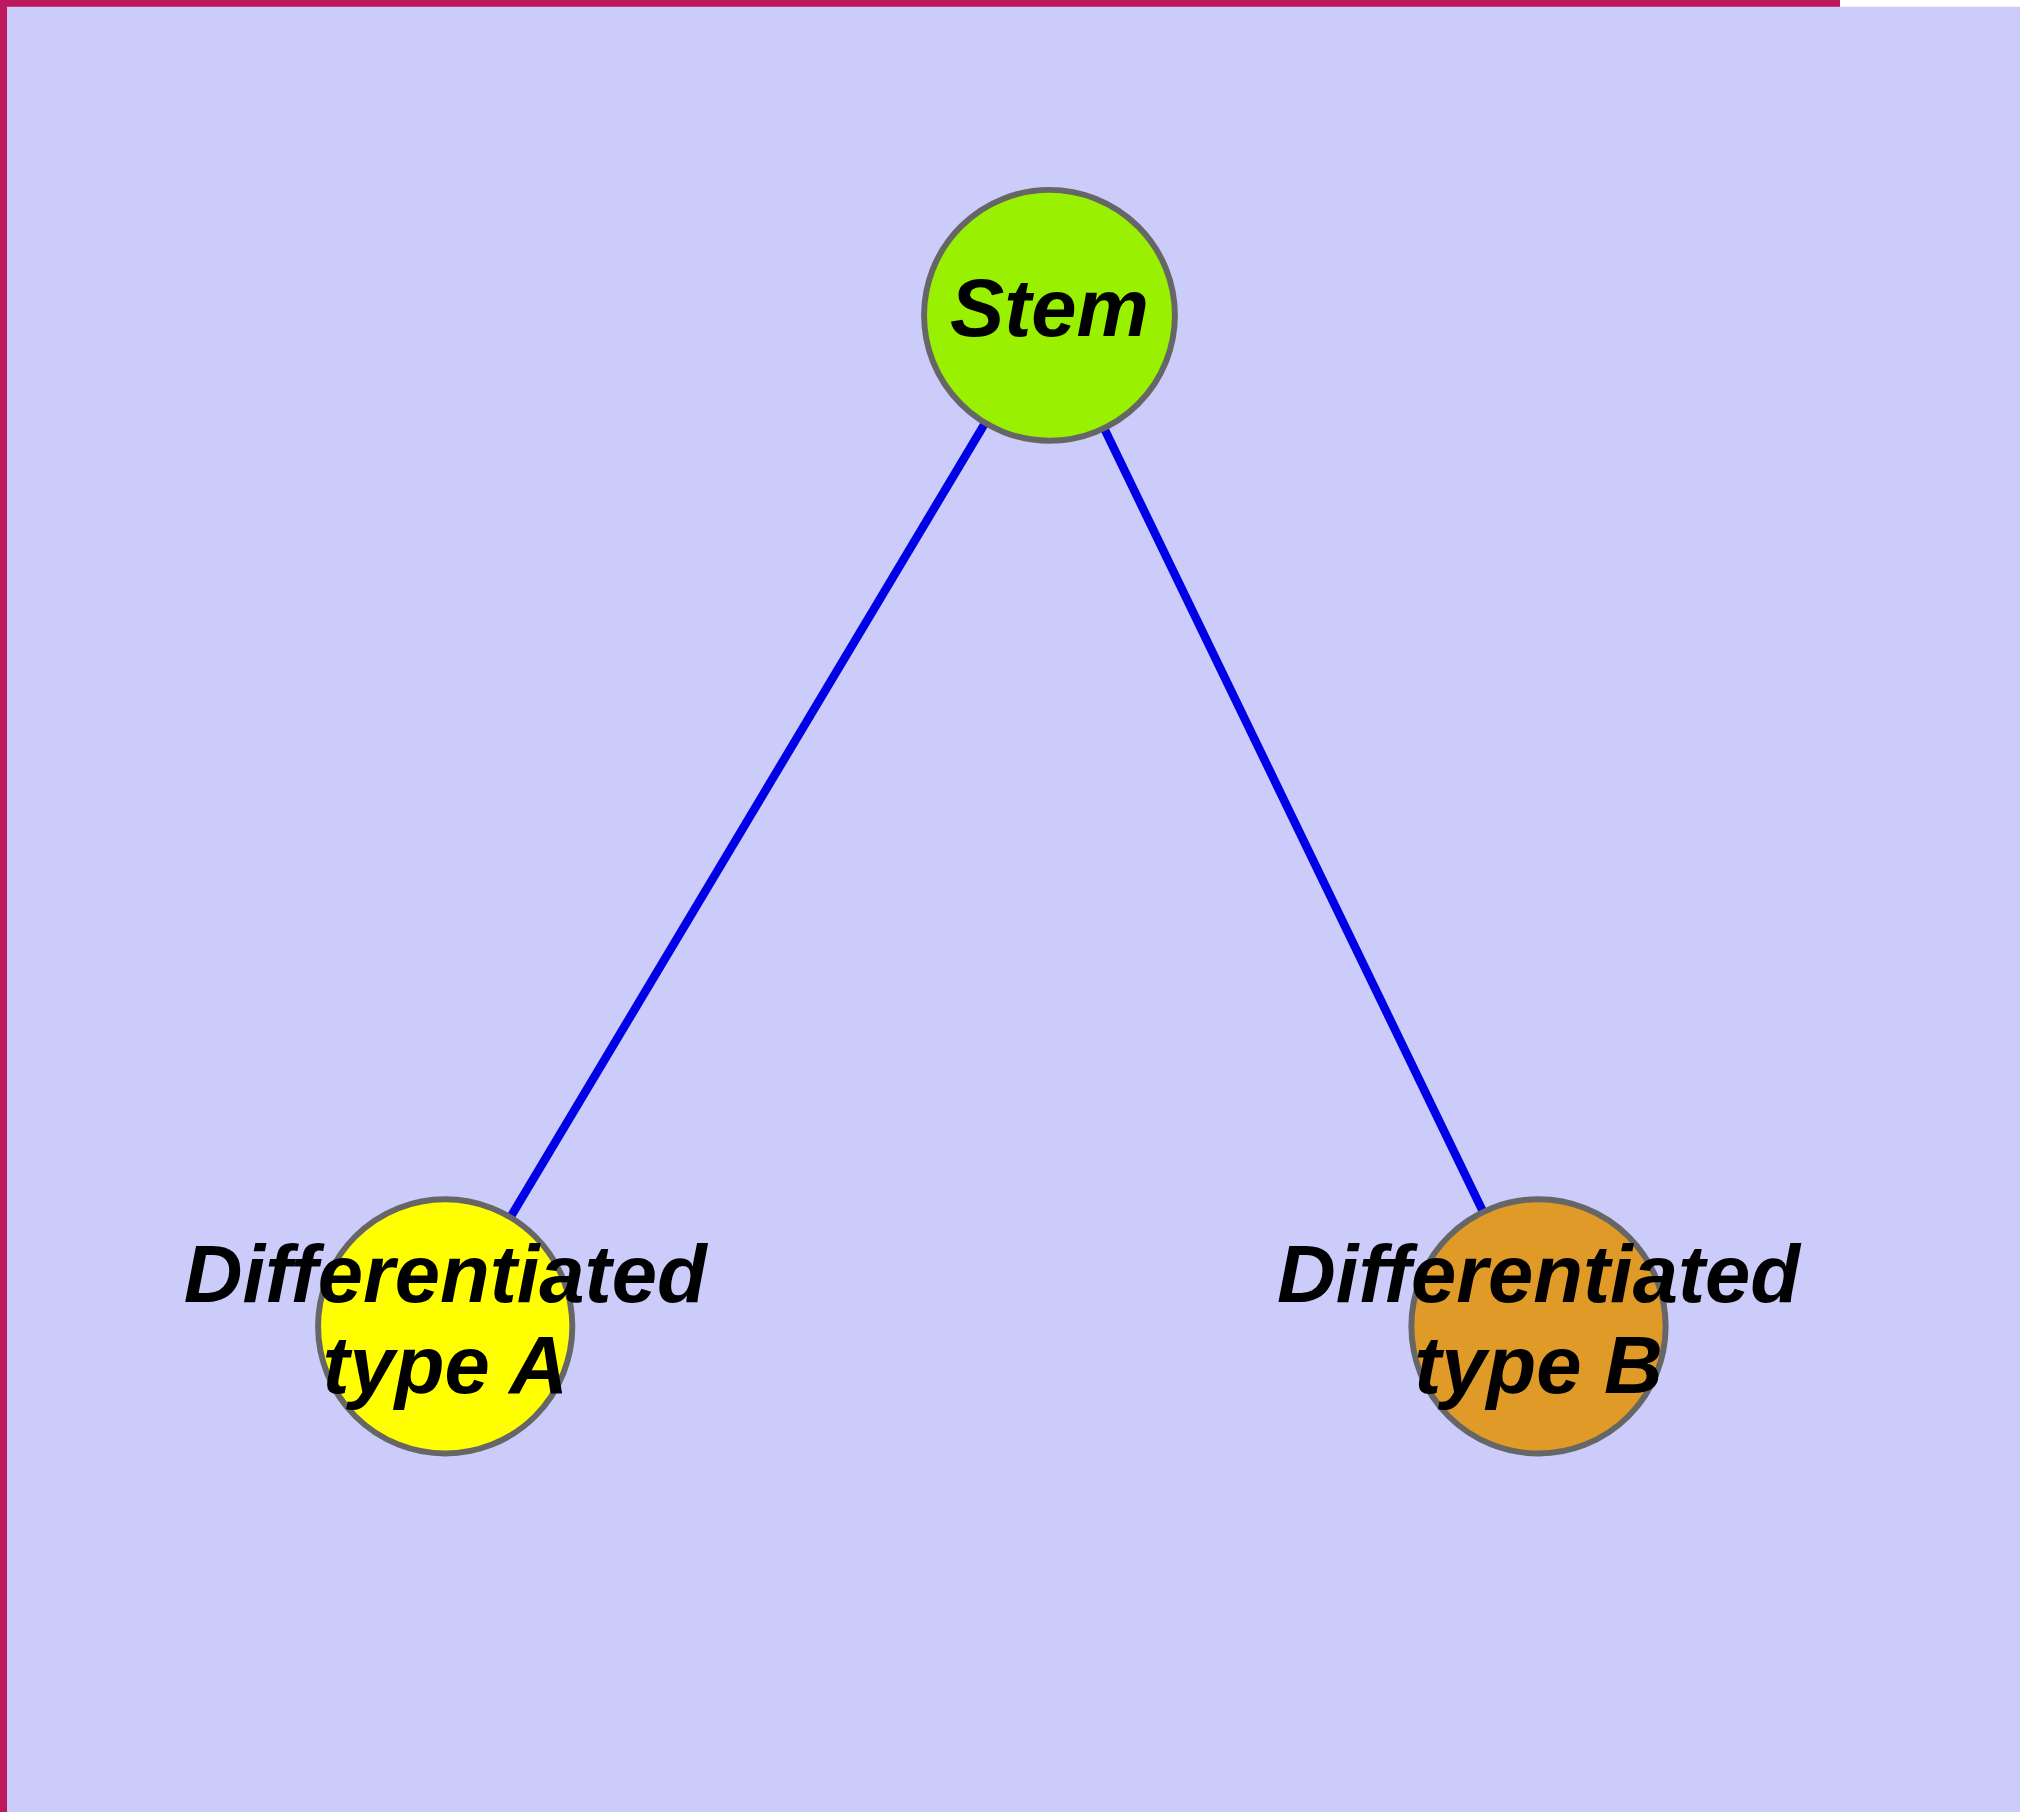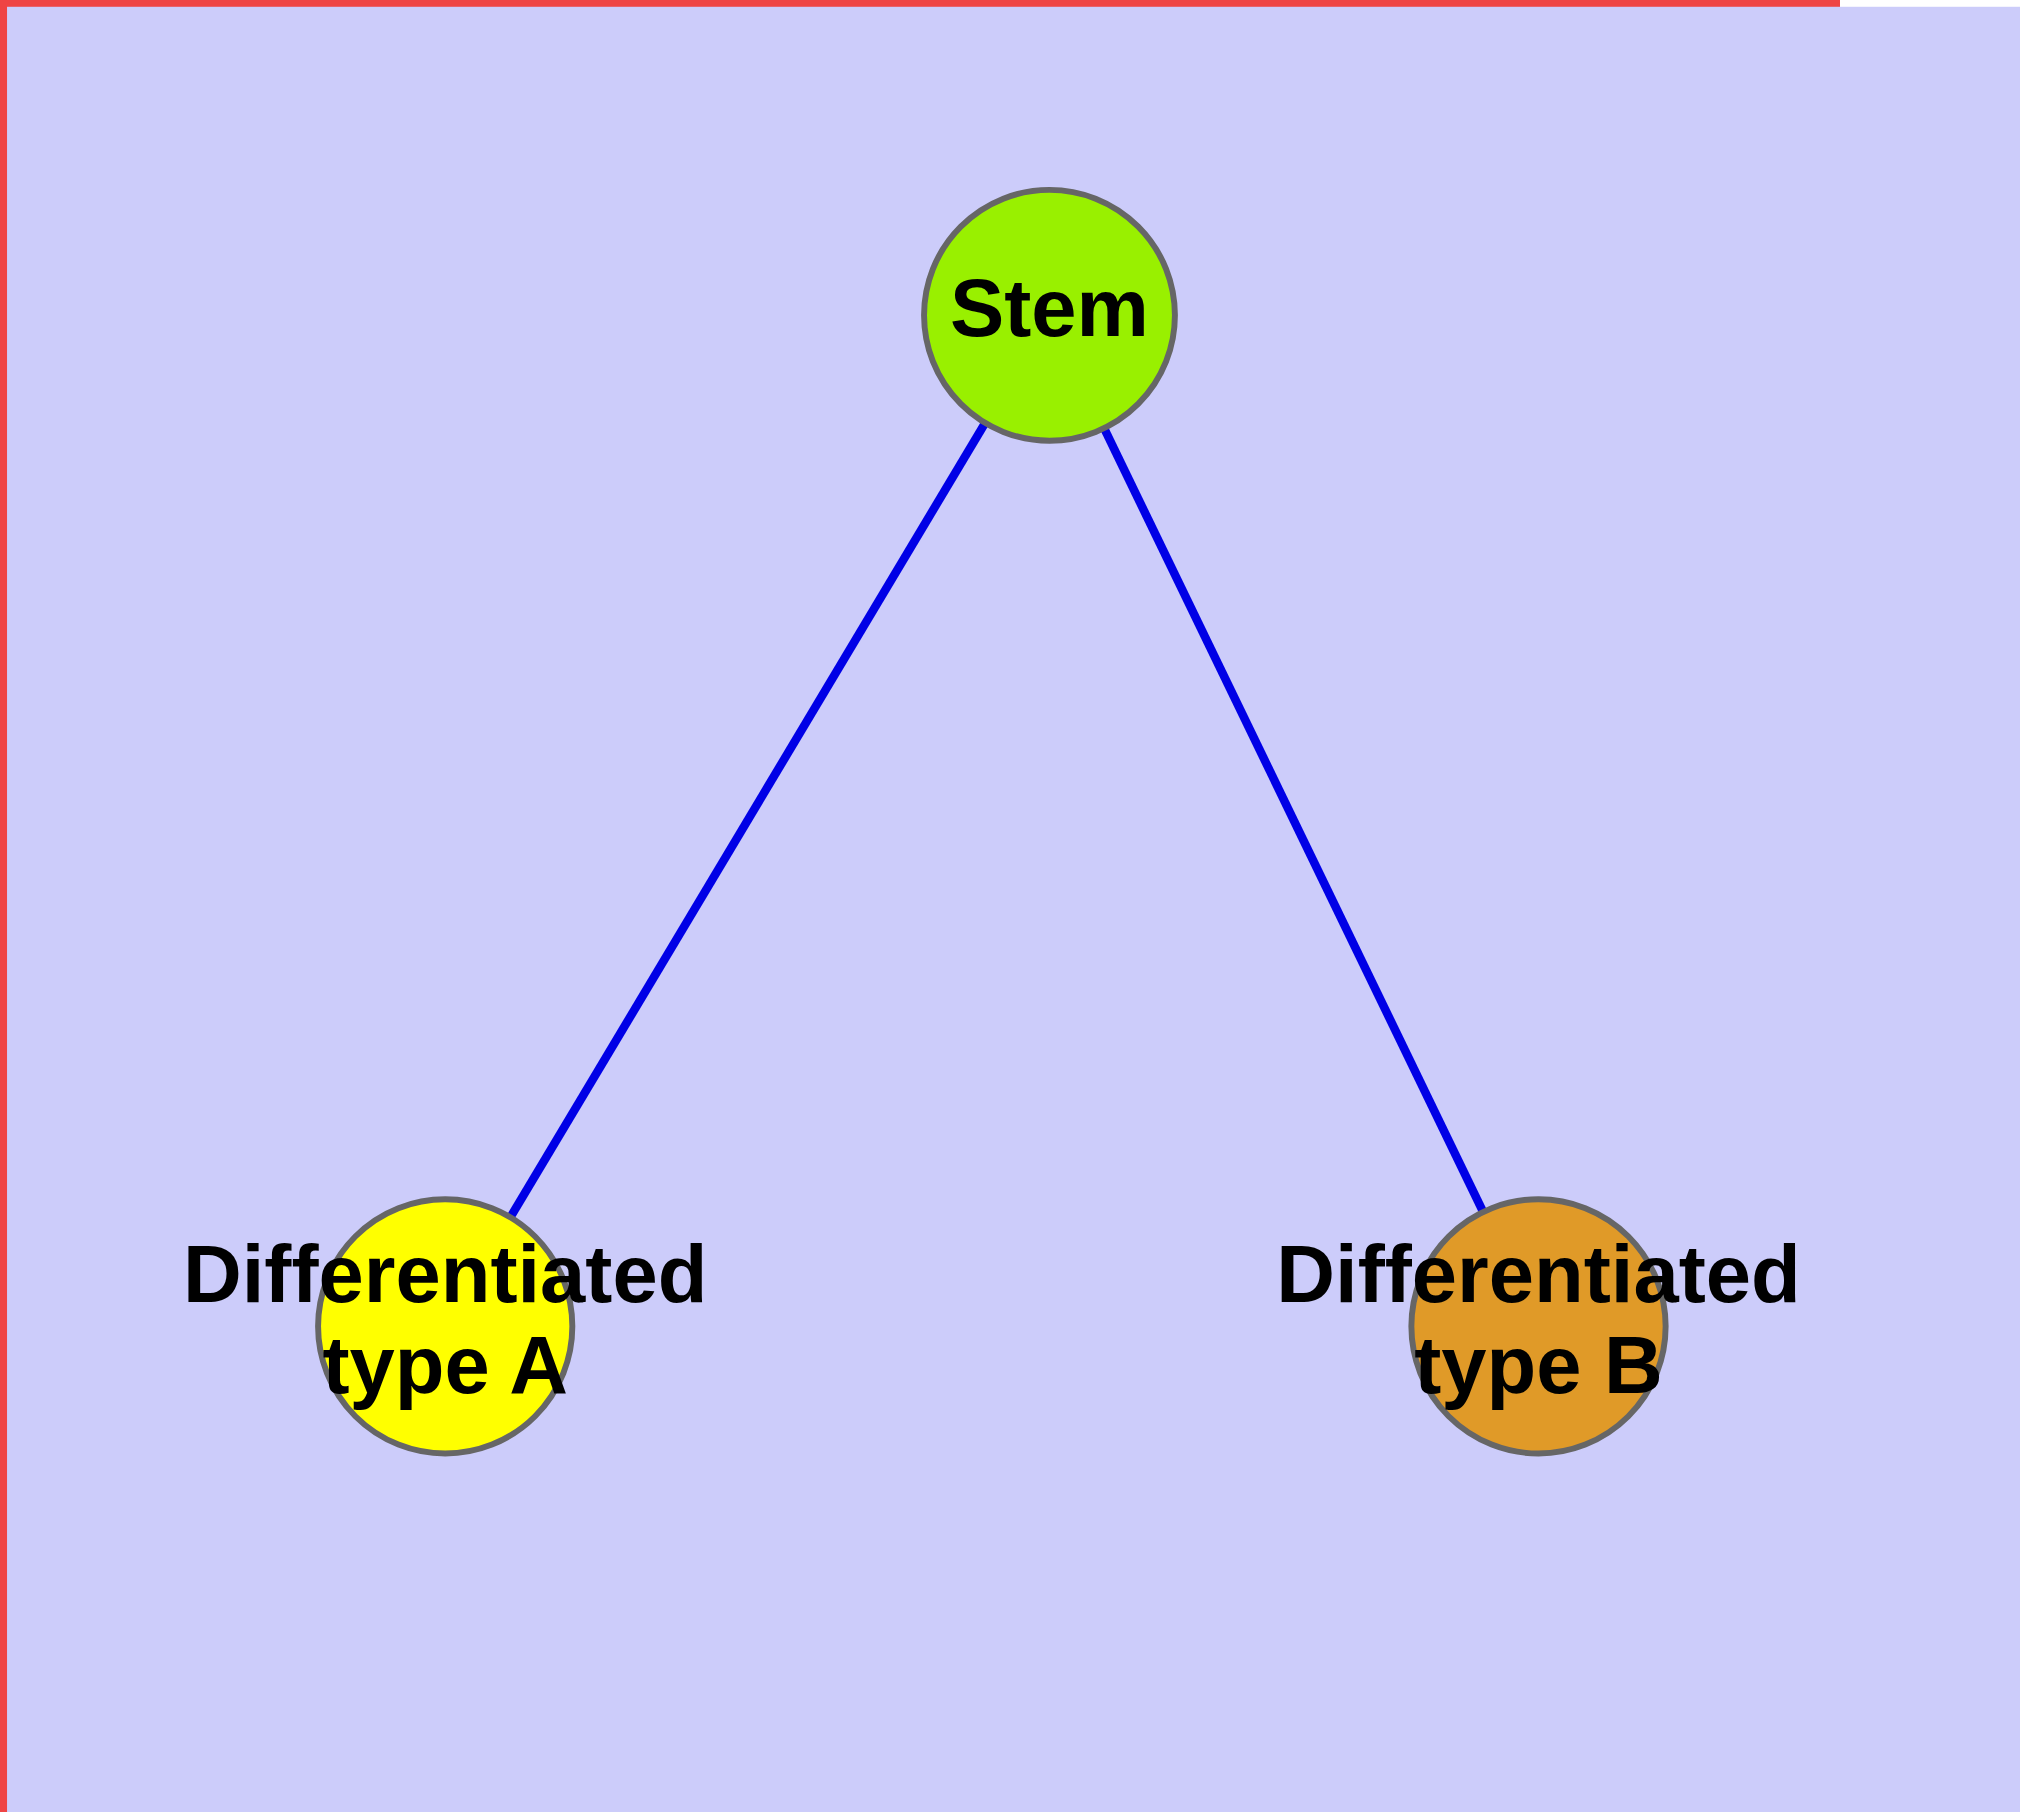--- a/index.html
+++ b/index.html
@@ -10,21 +10,22 @@
   body {
     width: 2021px;
     height: 1812px;
     overflow: hidden;
     font-family: "Liberation Sans", sans-serif;
   }
   #canvas {
     position: relative;
     width: 1840px;
     height: 1812px;
-    background: #ef4444;
+    background: #be185d;
+    font-style: italic;
   }
   #graph-svg {
     position: absolute;
     left: 0;
     top: 0;
     width: 2021px;
     height: 1812px;
     display: block;
   }
   .node-label {

